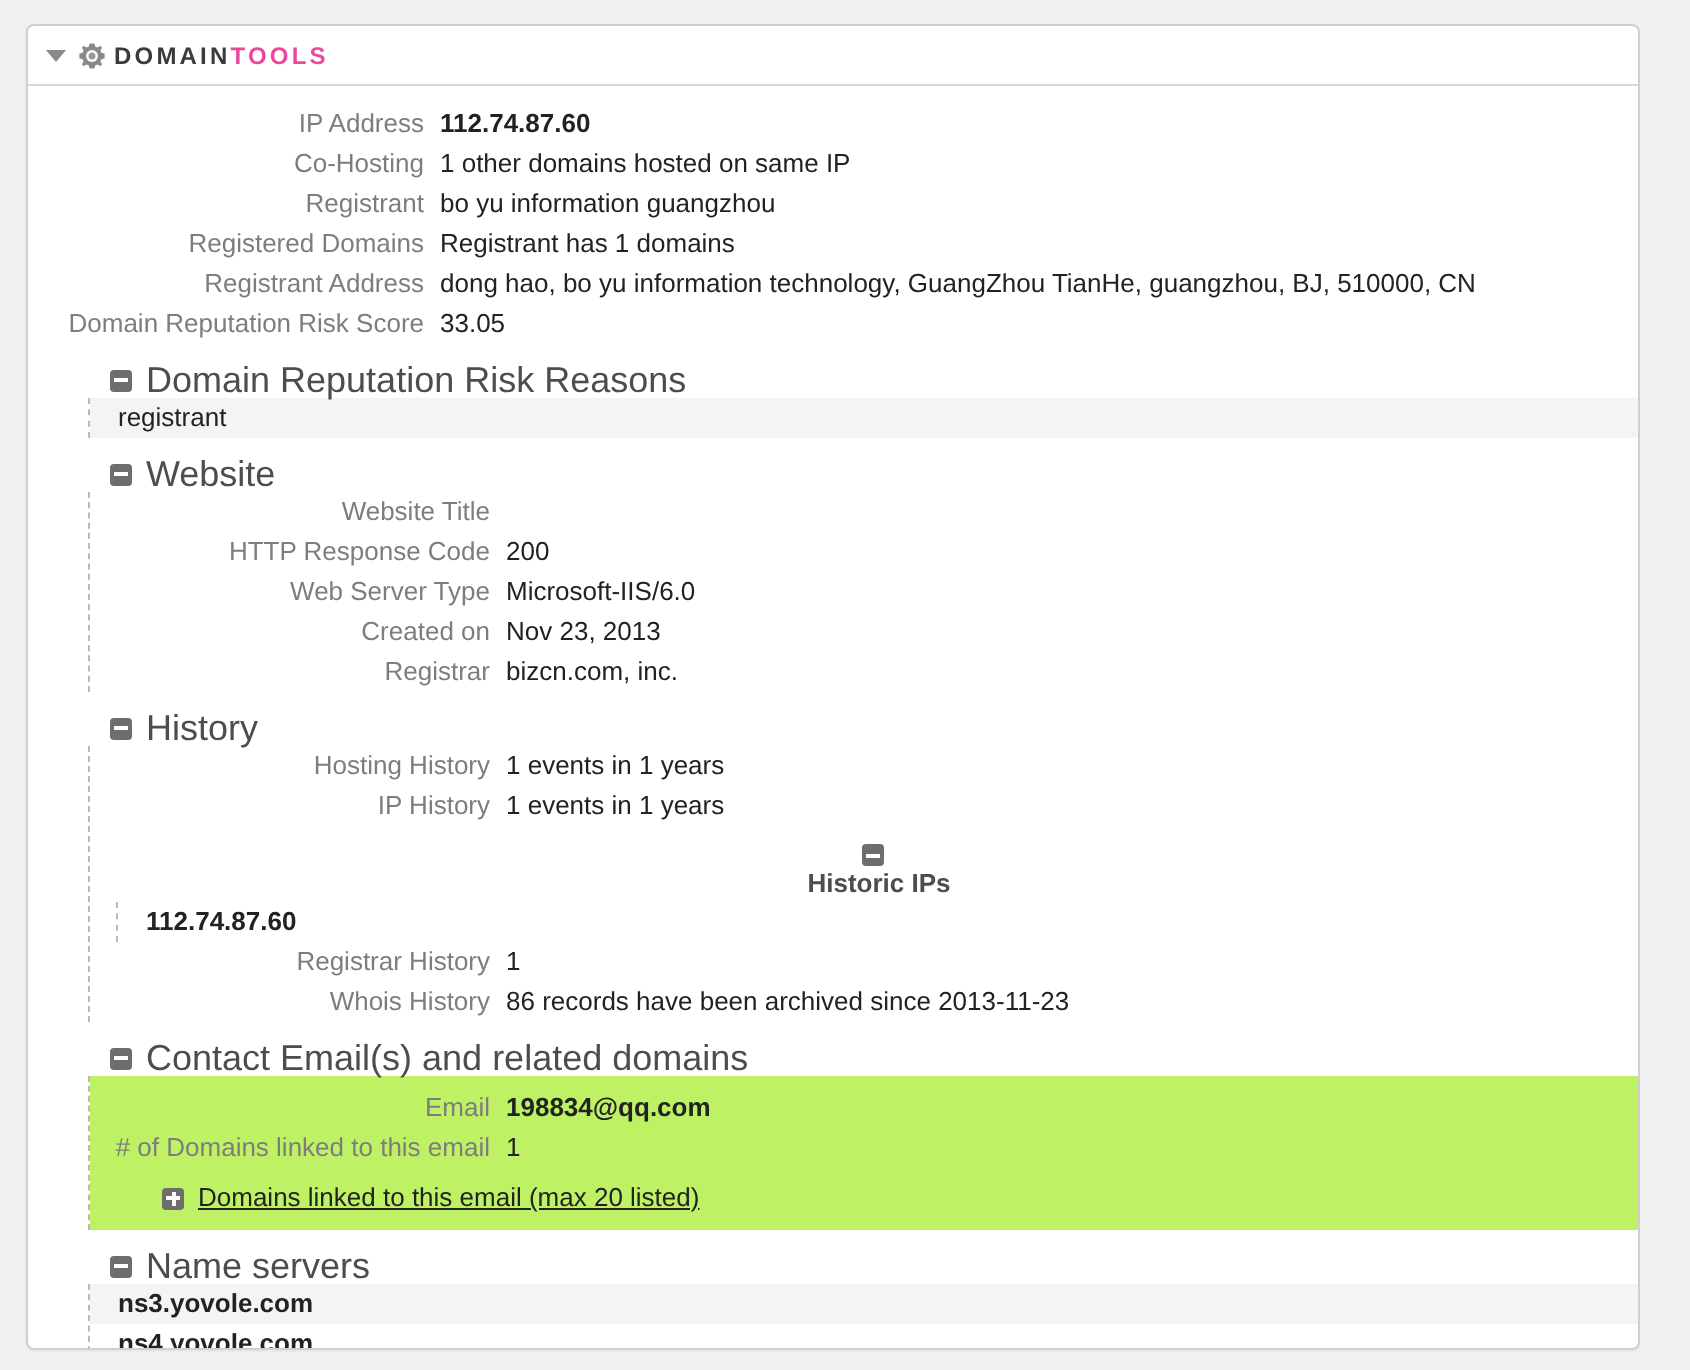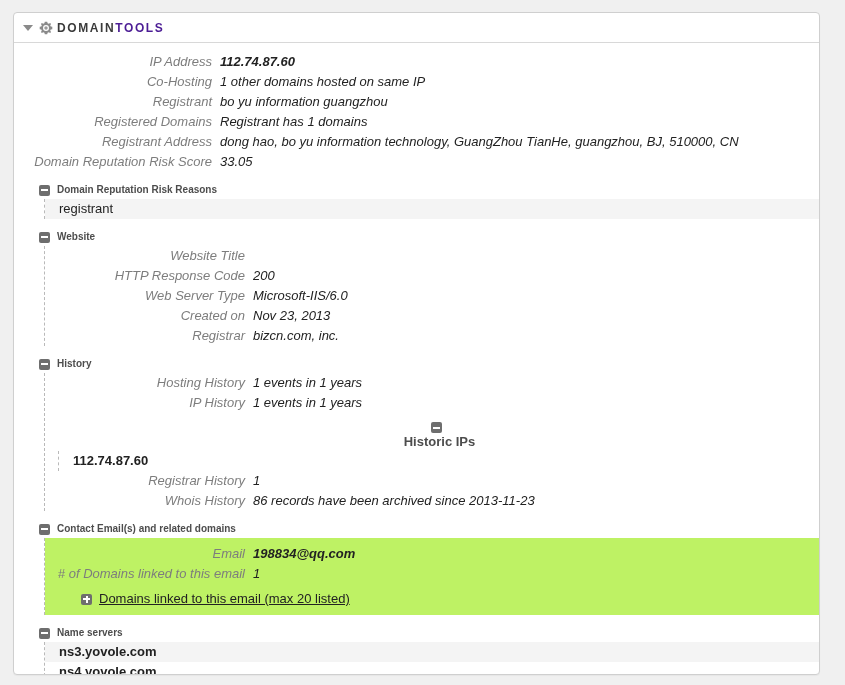--- a/index.html
+++ b/index.html
@@ -47,34 +47,33 @@
     margin-right: 6px;
     cursor: pointer;
   }
   .logo-gear { margin-right: 4px; display:flex; align-items:center; }
   .brand {
     font-size: 12px;
     font-weight: bold;
     letter-spacing: 1.6px;
   }
   .brand .b-dark { color: #3b3b3b; }
-  .brand .b-light { color: #4c1d95; }
+  .brand .b-light { color: #ec4899; }
 
   
   .panel-body {
     padding: 9px 0 0 0;
   }
 
   
   .row {
     display: flex;
     align-items: flex-start;
     line-height: 18px;
     padding: 1px 0;
-    font-style: italic;
   }
   .row .label {
     color: #7d7d7d;
     text-align: right;
     flex: 0 0 auto;
     padding-right: 8px;
     white-space: normal;
   }
   .row .value {
     color: #222222;
@@ -94,25 +93,26 @@
   .sec-rows .label { width: 206px; }
 
   
   .band { background: #f4f4f4; }
 
   
   .section { margin-top: 9px; }
   .sec-head {
     display: flex;
     align-items: center;
-    font-weight: bold;
+    font-weight: normal;
     color: #4d4d4d;
-    font-size: 10px;
+    font-size: 18px;
     line-height: 18px;
     padding-left: 25px;
+    margin-left: 16px;
   }
   .sec-head .title { margin-left: 7px; }
 
   .toggle {
     width: 11px;
     height: 11px;
     background: #6e6e6e;
     border-radius: 2px;
     display: inline-flex;
     align-items: center;

